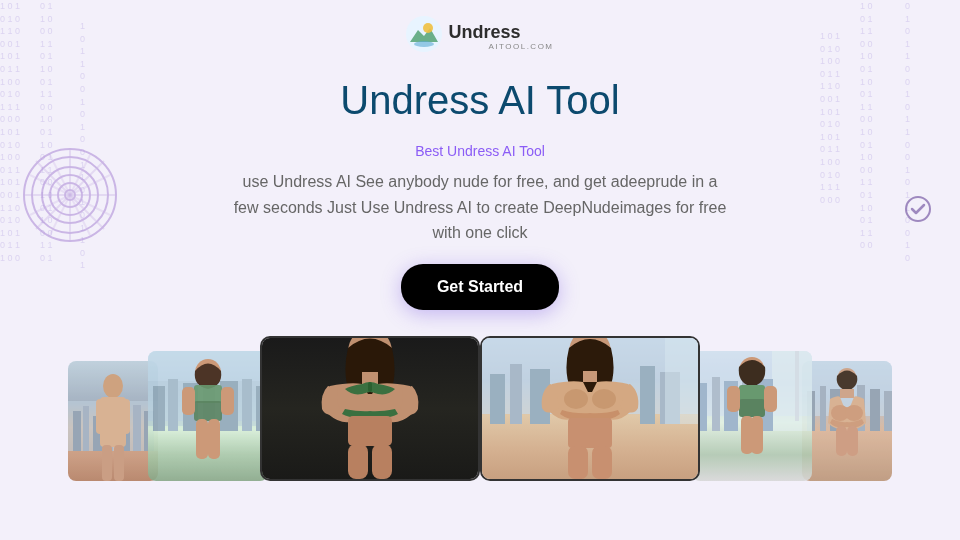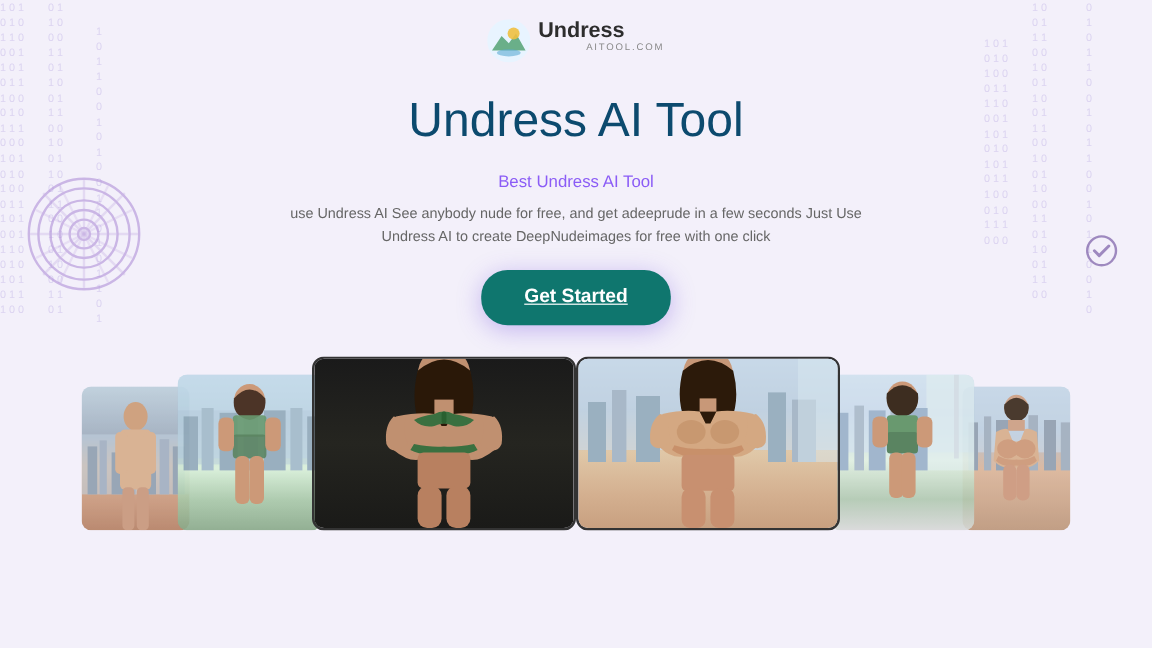--- a/index.html
+++ b/index.html
@@ -59,21 +59,21 @@
       position: relative;
       z-index: 10;
       display: flex;
       justify-content: center;
       align-items: center;
       padding: 16px 0 8px 0;
     }
 
     .logo-container {
       display: flex;
-      align-items: flex-start;
+      align-items: flex-end;
       gap: 6px;
     }
 
     .logo-icon {
       width: 36px;
       height: 36px;
     }
 
     .logo-text-block {
       display: flex;
@@ -110,41 +110,40 @@
       margin-bottom: 20px;
     }
 
     .hero-subtitle {
       font-size: 14px;
       color: #8b5cf6;
       margin-bottom: 10px;
     }
 
     .hero-description {
-      font-size: 12px;
+      font-size: 16px;
       color: #666;
       max-width: 500px;
       margin: 0 auto 18px auto;
       line-height: 1.6;
     }
 
     .cta-button {
       display: inline-block;
-      background: #0f766e;
+      background: #000000;
       color: white;
       font-size: 16px;
       font-weight: 600;
       padding: 14px 36px;
       border-radius: 22px;
       border: none;
       cursor: pointer;
       box-shadow: 0 4px 20px rgba(107,70,224,0.35);
       transition: background 0.2s;
       margin-bottom: 22px;
-      text-decoration: underline;
     }
 
     
     .gallery {
       position: relative;
       z-index: 10;
       display: flex;
       justify-content: center;
       align-items: flex-end;
       gap: 0;

